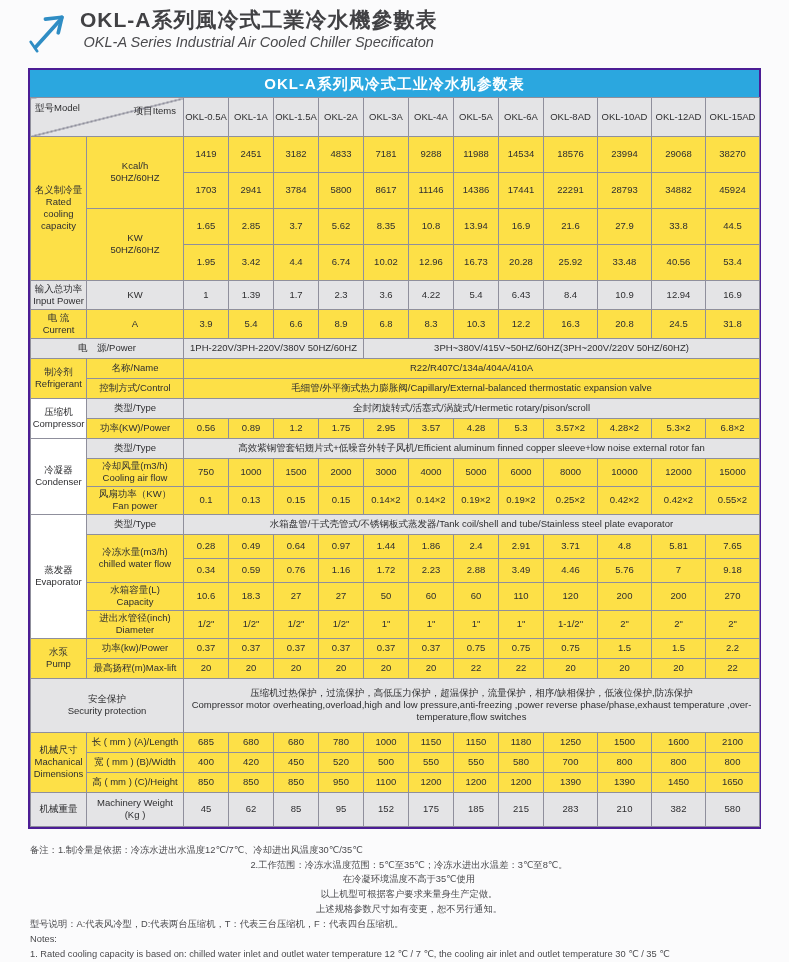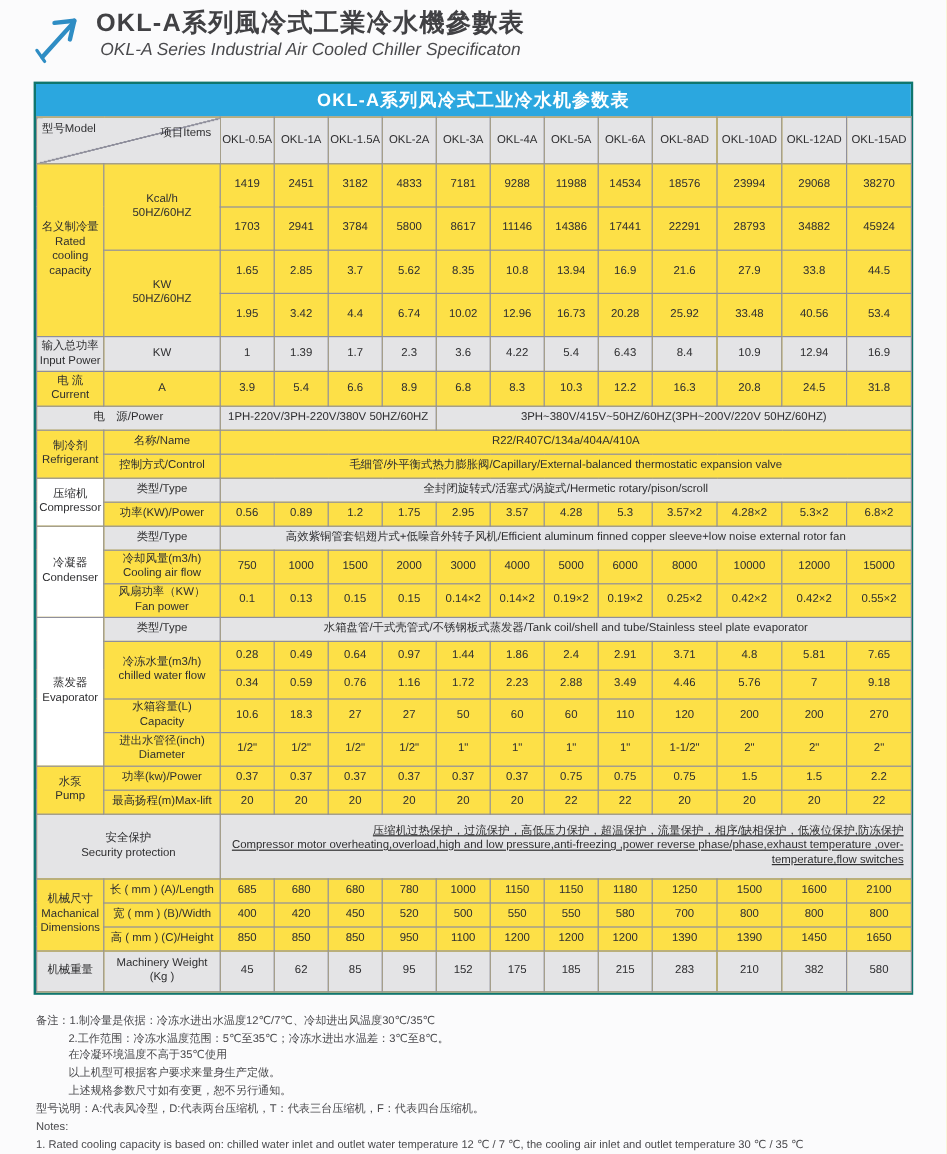--- a/index.html
+++ b/index.html
@@ -11,21 +11,21 @@
   .page{position:relative;width:789px;height:962px;}
 
   
   .doc-header{display:flex;align-items:flex-start;padding:8px 0 0 28px;height:56px;}
   .logo{width:44px;height:46px;flex:0 0 44px;margin-right:8px;}
   .titles{line-height:1.15;text-align:center;}
   .title-zh{font-size:21px;color:#414144;font-weight:600;letter-spacing:1px;}
   .title-en{font-size:14.5px;color:#4a4a4d;margin-top:2px;font-style:italic;}
 
   
-  .table-wrap{margin:4px 28px 0 28px;border:2px solid #0f766e;}
+  .table-wrap{margin:4px 28px 0 28px;border:2px solid #4c1d95;}
   .table-title{
     background:#2ba7df;color:#ffffff;text-align:center;
     font-size:15px;font-weight:600;letter-spacing:1px;
     height:27px;line-height:27px;
   }
   table#spec{border-collapse:collapse;table-layout:fixed;width:665px;background:#fde047;}
   #spec col.c-lab1{width:56px;} #spec col.c-lab2{width:97px;}
   #spec col.c-d{width:45px;} #spec col.c-dw{width:54px;}
   #spec th,#spec td{
     border:1px solid #8f8f9c;text-align:center;vertical-align:middle;
@@ -59,26 +59,26 @@
   
   #spec tbody tr:nth-child(5) td,#spec tbody tr:nth-child(7) td,
   #spec tbody tr:nth-child(10) td,#spec tbody tr:nth-child(12) td,
   #spec tbody tr:nth-child(15) td,#spec tbody tr:nth-child(22) td,
   #spec tbody tr:nth-child(26) td{background:#e4e4e6;}
   
   #spec tbody tr:nth-child(10) td:first-child,
   #spec tbody tr:nth-child(12) td:first-child,
   #spec tbody tr:nth-child(15) td:first-child{background:#ffffff;}
   
-  #spec tbody tr:nth-child(22) td:last-child{text-align:right;padding:2px 6px;text-decoration:underline;}
+  #spec tbody tr:nth-child(22) td:last-child{text-align:center;padding:2px 6px;}
 
   
   .notes{margin:14px 28px 0 30px;font-size:9.3px;color:#4a4a4d;line-height:1.6;}
   .note-line{white-space:nowrap;}
-  .ind-zh{margin-left:27px;}
+  .ind-zh{margin-left:27px;text-align:center;}
 </style>
 </head>
 <body>
 
 <div class="page">
 
   <div class="doc-header">
     <svg class="logo" viewBox="0 0 48 48" aria-hidden="true">
       <line x1="8" y1="42" x2="36" y2="11" stroke="#2f8dc4" stroke-width="4" stroke-linecap="round"></line>
       <line x1="37" y1="9" x2="19" y2="11" stroke="#2f8dc4" stroke-width="4" stroke-linecap="round"></line>

